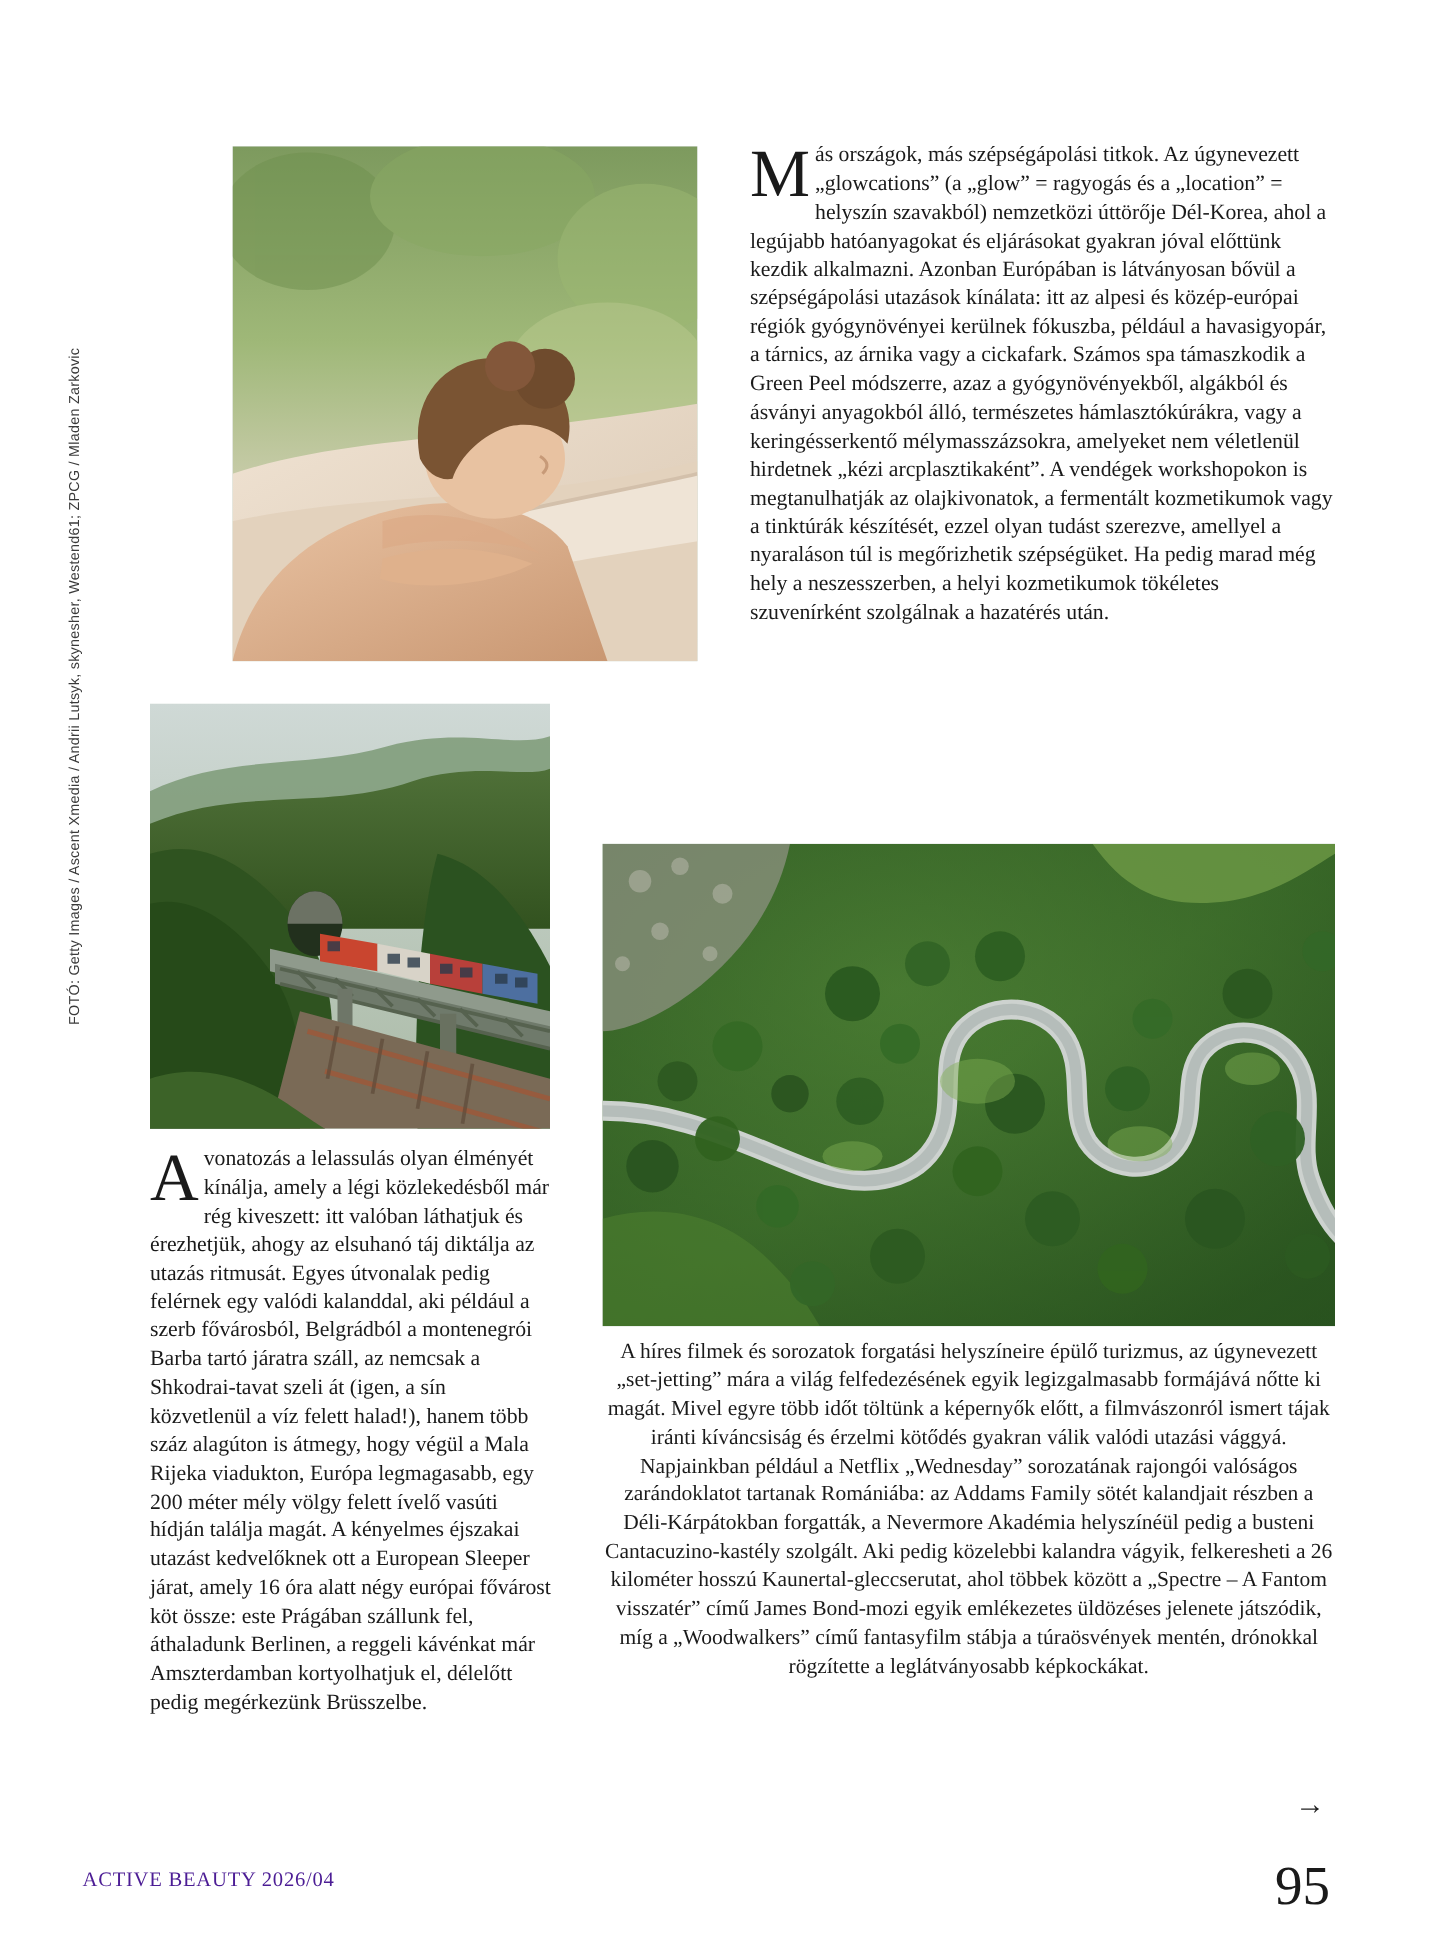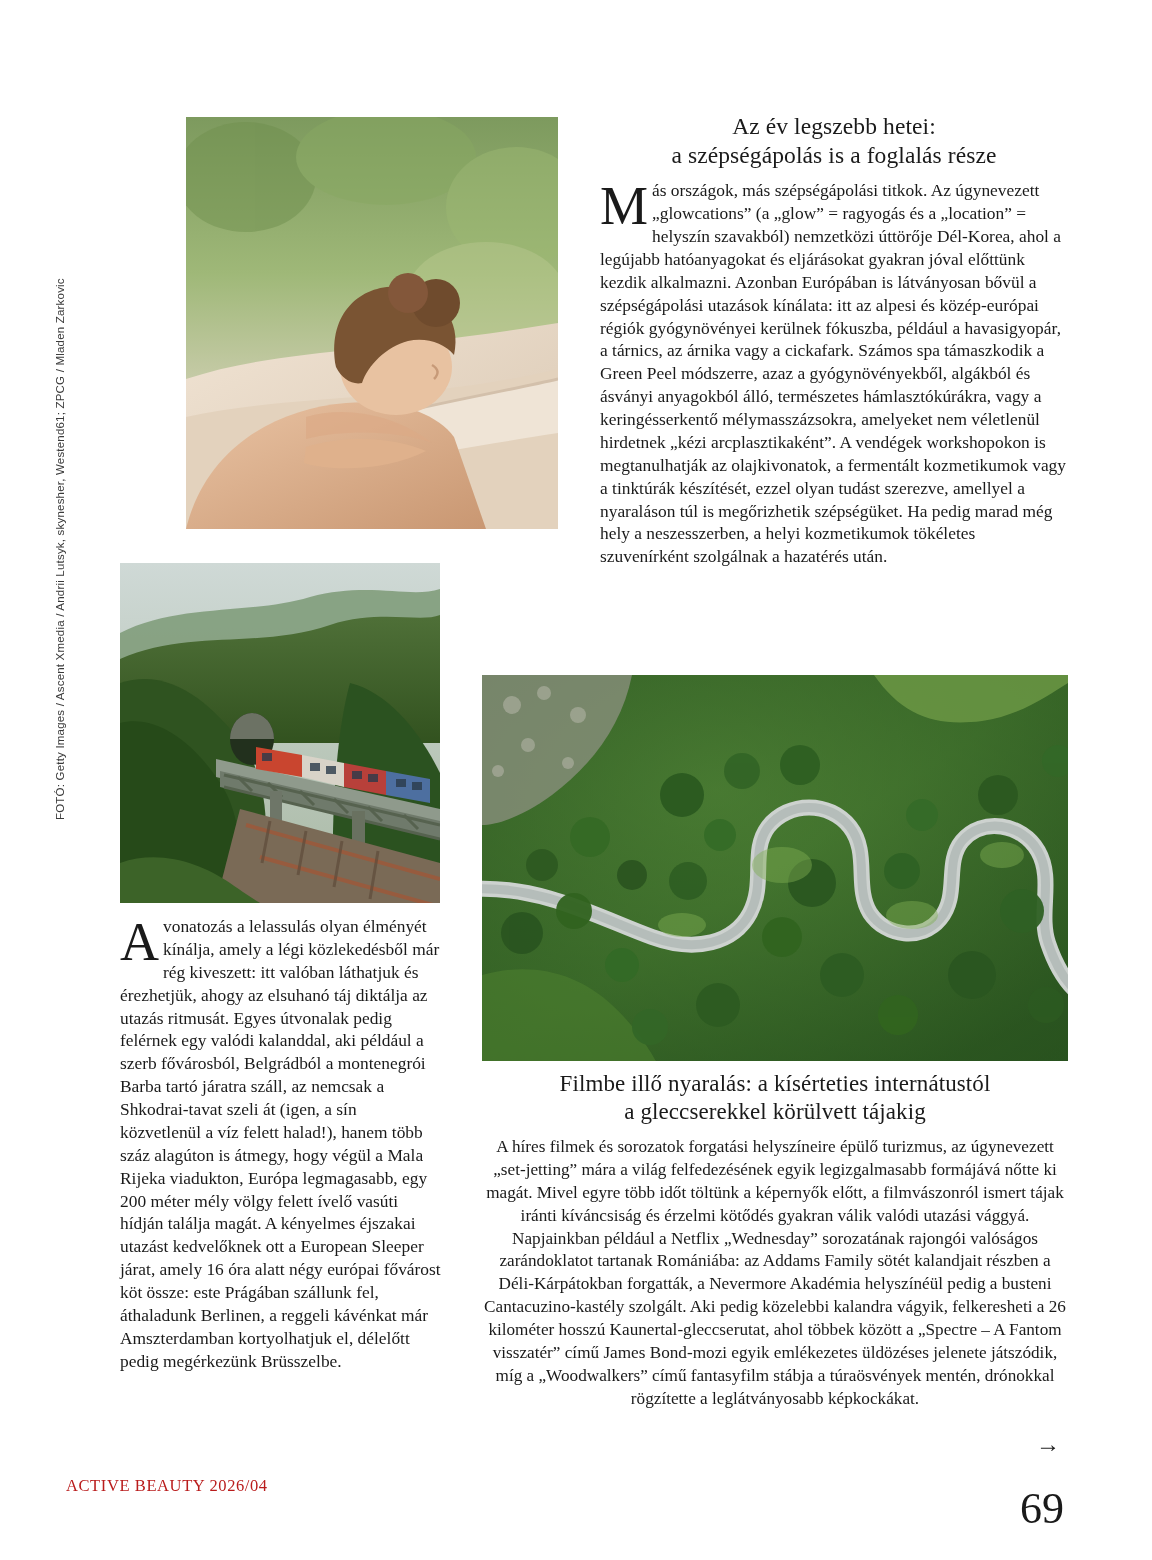--- a/index.html
+++ b/index.html
@@ -29,25 +29,25 @@
     font-size: 11.5px;
     letter-spacing: 0.2px;
     color: #3a3a3a;
     white-space: nowrap;
   }
 
   
   .footer-left {
     position: absolute;
     left: 66px;
-    bottom: 64px;
+    bottom: 46px;
     font-family: "Liberation Serif", serif;
     font-size: 16.5px;
     letter-spacing: 0.6px;
-    color: #b91c1c;
+    color: #4c1d95;
   }
   .footer-page {
     position: absolute;
     right: 88px;
     bottom: 26px;
     font-family: "Liberation Serif", serif;
     font-size: 44px;
     color: #1a1a1a;
   }
   .arrow-next {
@@ -329,45 +329,37 @@
       <g opacity="0.45" fill="#7fae52">
         <ellipse cx="300" cy="190" rx="30" ry="18"></ellipse>
         <ellipse cx="430" cy="240" rx="26" ry="14"></ellipse>
         <ellipse cx="520" cy="180" rx="22" ry="13"></ellipse>
         <ellipse cx="200" cy="250" rx="24" ry="12"></ellipse>
       </g>
     </svg>
   </div>
 
   <div class="col" id="col-beauty">
-    <h2 class="head">
-      <span>Az év legszebb hetei:</span><br>
-      <span>a szépségápolás is a foglalás része</span>
-    </h2>
     <div class="body">
       <span class="dropcap">M</span>
       <span>ás országok, más szépségápolási titkok. Az úgynevezett „glowcations” (a „glow” = ragyogás és a „location” = helyszín szavakból) nemzetközi úttörője Dél-Korea, ahol a legújabb hatóanyagokat és eljárásokat gyakran jóval előttünk kezdik alkalmazni. Azonban Európában is látványosan bővül a szépségápolási utazások kínálata: itt az alpesi és közép-európai régiók gyógynövényei kerülnek fókuszba, például a havasigyopár, a tárnics, az árnika vagy a cickafark. Számos spa támaszkodik a Green Peel módszerre, azaz a gyógynövényekből, algákból és ásványi anyagokból álló, természetes hámlasztókúrákra, vagy a keringésserkentő mélymasszázsokra, amelyeket nem véletlenül hirdetnek „kézi arcplasztikaként”. A vendégek workshopokon is megtanulhatják az olajkivonatok, a fermentált kozmetikumok vagy a tinktúrák készítését, ezzel olyan tudást szerezve, amellyel a nyaraláson túl is megőrizhetik szépségüket. Ha pedig marad még hely a neszesszerben, a helyi kozmetikumok tökéletes szuvenírként szolgálnak a hazatérés után.</span>
     </div>
   </div>
 
   <div class="col" id="col-train">
     <div class="body">
       <span class="dropcap">A</span>
       <span>vonatozás a lelassulás olyan élményét kínálja, amely a légi közlekedésből már rég kiveszett: itt valóban láthatjuk és érezhetjük, ahogy az elsuhanó táj diktálja az utazás ritmusát. Egyes útvonalak pedig felérnek egy valódi kalanddal, aki például a szerb fővárosból, Belgrádból a montenegrói Barba tartó járatra száll, az nemcsak a Shkodrai-tavat szeli át (igen, a sín közvetlenül a víz felett halad!), hanem több száz alagúton is átmegy, hogy végül a Mala Rijeka viadukton, Európa legmagasabb, egy 200 méter mély völgy felett ívelő vasúti hídján találja magát. A kényelmes éjszakai utazást kedvelőknek ott a European Sleeper járat, amely 16 óra alatt négy európai fővárost köt össze: este Prágában szállunk fel, áthaladunk Berlinen, a reggeli kávénkat már Amszterdamban kortyolhatjuk el, délelőtt pedig megérkezünk Brüsszelbe.</span>
     </div>
   </div>
 
   <div class="col" id="col-film">
-    <h2 class="head wide">
-      <span>Filmbe illő nyaralás: a kísérteties internátustól</span><br>
-      <span>a gleccserekkel körülvett tájakig</span>
-    </h2>
     <div class="body">
       <p>A híres filmek és sorozatok forgatási helyszíneire épülő turizmus, az úgynevezett „set-jetting” mára a világ felfedezésének egyik legizgalmasabb formájává nőtte ki magát. Mivel egyre több időt töltünk a képernyők előtt, a filmvászonról ismert tájak iránti kíváncsiság és érzelmi kötődés gyakran válik valódi utazási vággyá. Napjainkban például a Netflix „Wednesday” sorozatának rajongói valóságos zarándoklatot tartanak Romániába: az Addams Family sötét kalandjait részben a Déli-Kárpátokban forgatták, a Nevermore Akadémia helyszínéül pedig a busteni Cantacuzino-kastély szolgált. Aki pedig közelebbi kalandra vágyik, felkeresheti a 26 kilométer hosszú Kaunertal-gleccserutat, ahol többek között a „Spectre – A Fantom visszatér” című James Bond-mozi egyik emlékezetes üldözéses jelenete játszódik, míg a „Woodwalkers” című fantasyfilm stábja a túraösvények mentén, drónokkal rögzítette a leglátványosabb képkockákat.</p>
     </div>
   </div>
 
   <div class="photo-credit">FOTÓ: Getty Images / Ascent Xmedia / Andrii Lutsyk, skynesher, Westend61; ZPCG / Mladen Zarkovic</div>
   <div class="footer-left">ACTIVE BEAUTY 2026/04</div>
   <div class="arrow-next">→</div>
-  <div class="footer-page">69</div>
+  <div class="footer-page">95</div>
 
 </div>
 
 </body></html>

